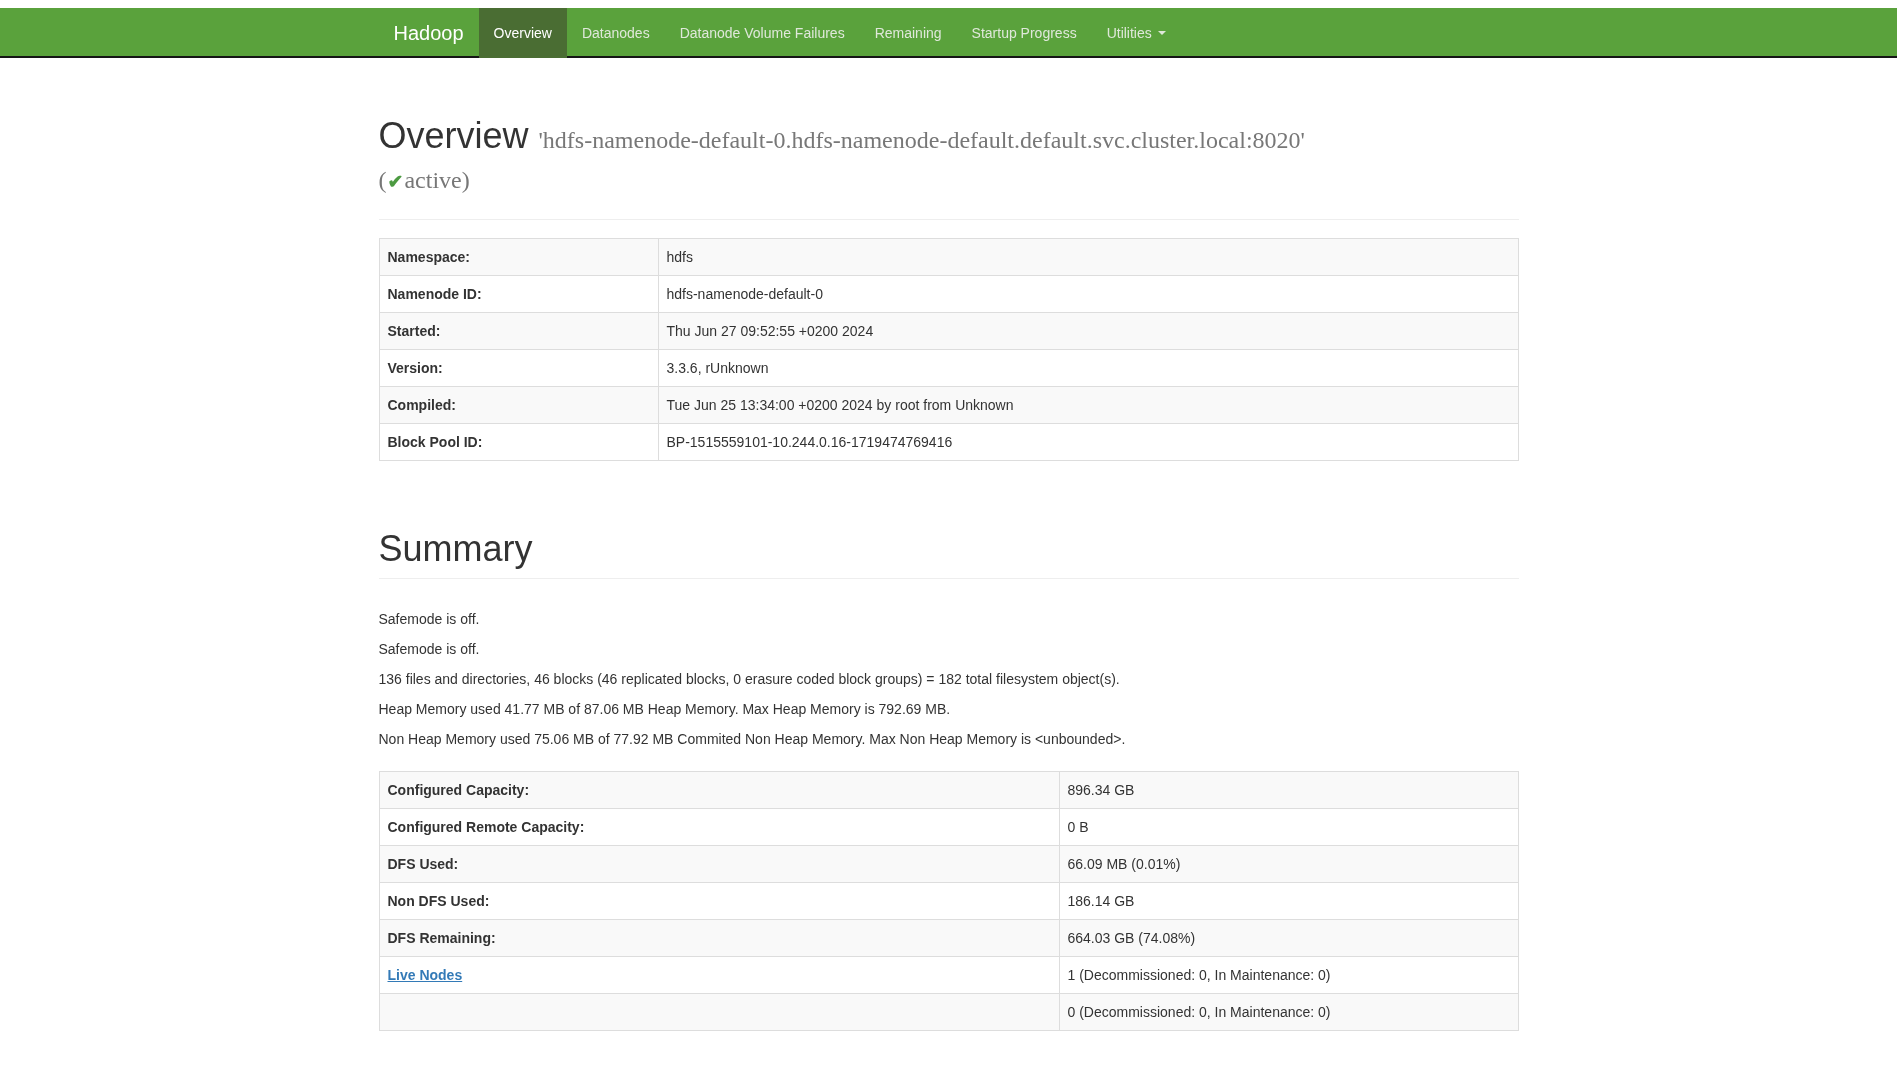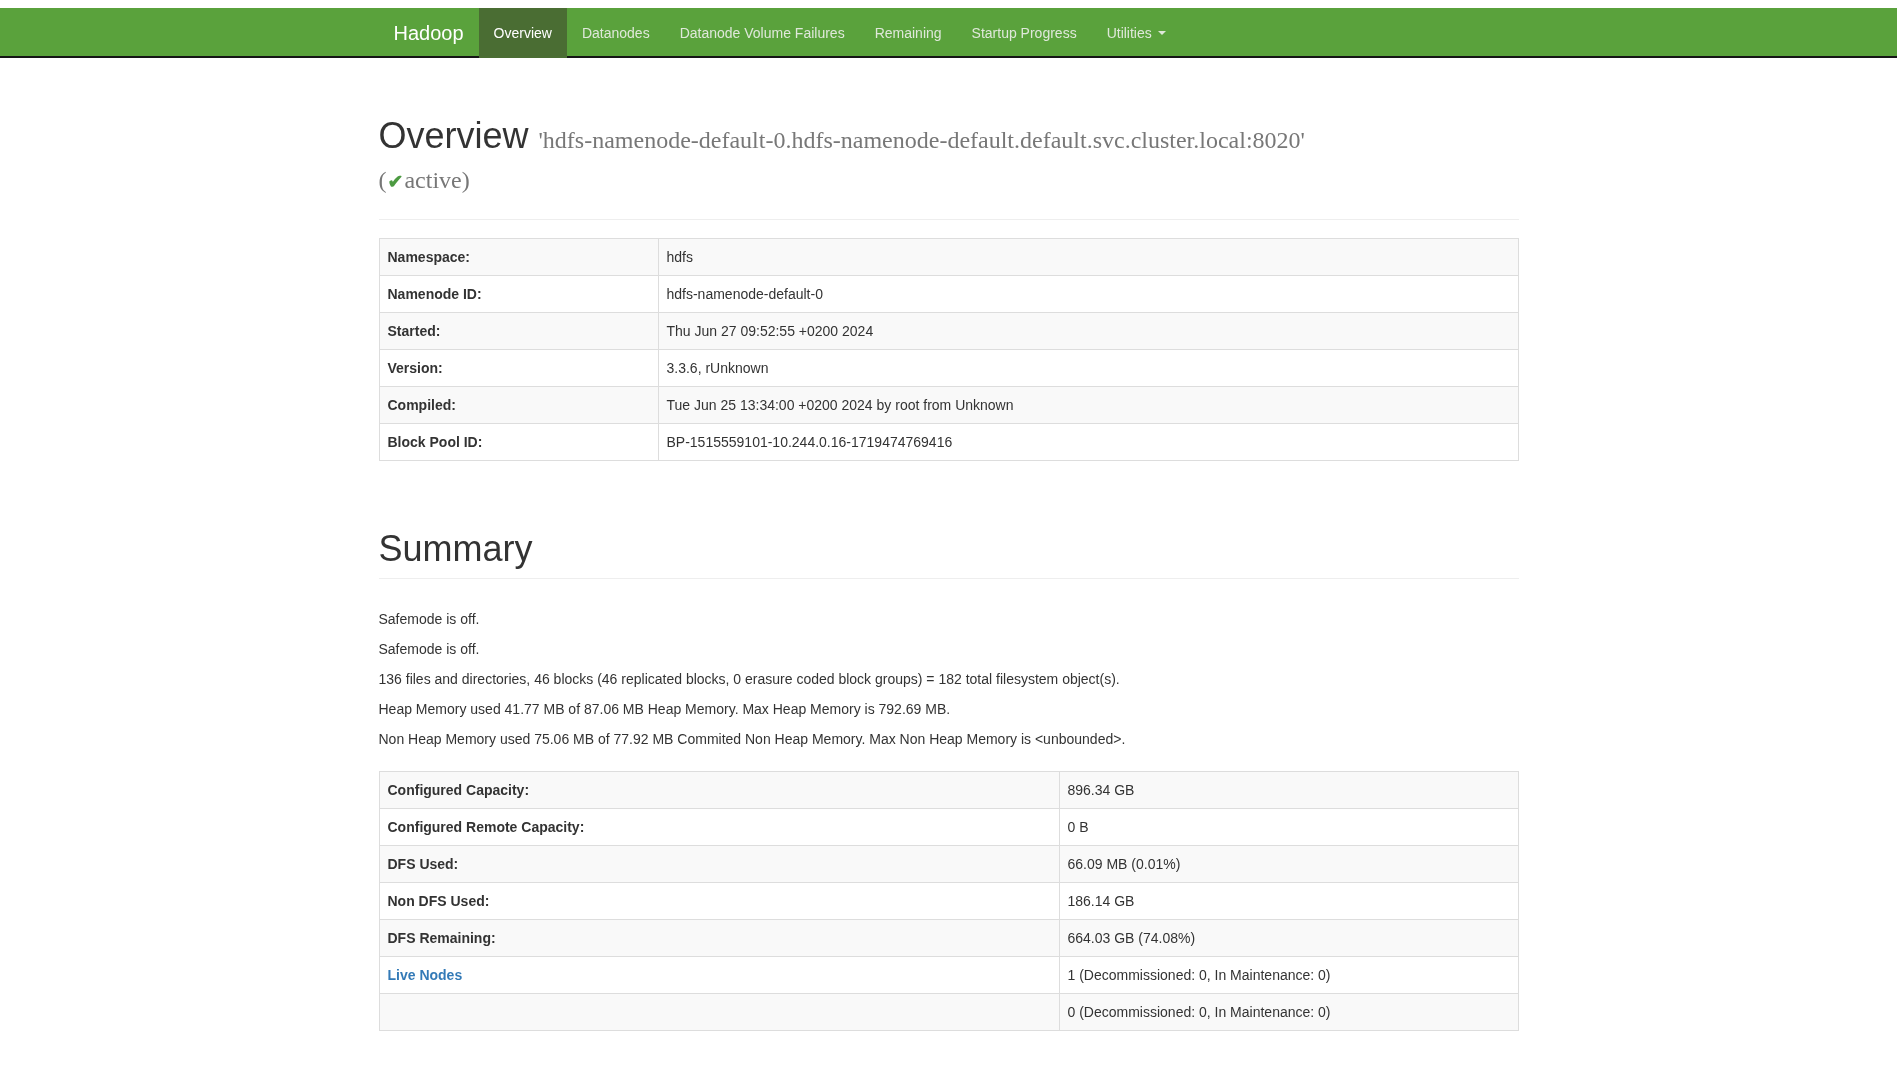--- a/index.html
+++ b/index.html
@@ -66,21 +66,21 @@
     width:100%;border-collapse:collapse;border:1px solid var(--table-border);
   }
   table.info th, table.info td{
     border:1px solid var(--table-border);padding:8px;line-height:20px;
     text-align:left;vertical-align:top;font-size:14px;
   }
   table.info th{font-weight:bold;color:var(--text);}
   table.info tbody tr:nth-child(odd){background:var(--stripe);}
   table.namenode-info col.label-col{width:279px;}
   table.summary-info col.label-col{width:680px;}
-  .link-label{color:var(--link-blue);cursor:pointer;}
+  .link-label{color:var(--link-blue);cursor:pointer;text-decoration:underline;}
   .summary-paragraphs{margin-bottom:2px;}
   .summary-table-wrap{margin-top:22px;}
 </style>
 </head>
 <body>
 
 <div class="navbar">
   <div class="navbar-inner">
     <div class="brand">Hadoop</div>
     <ul class="nav">

